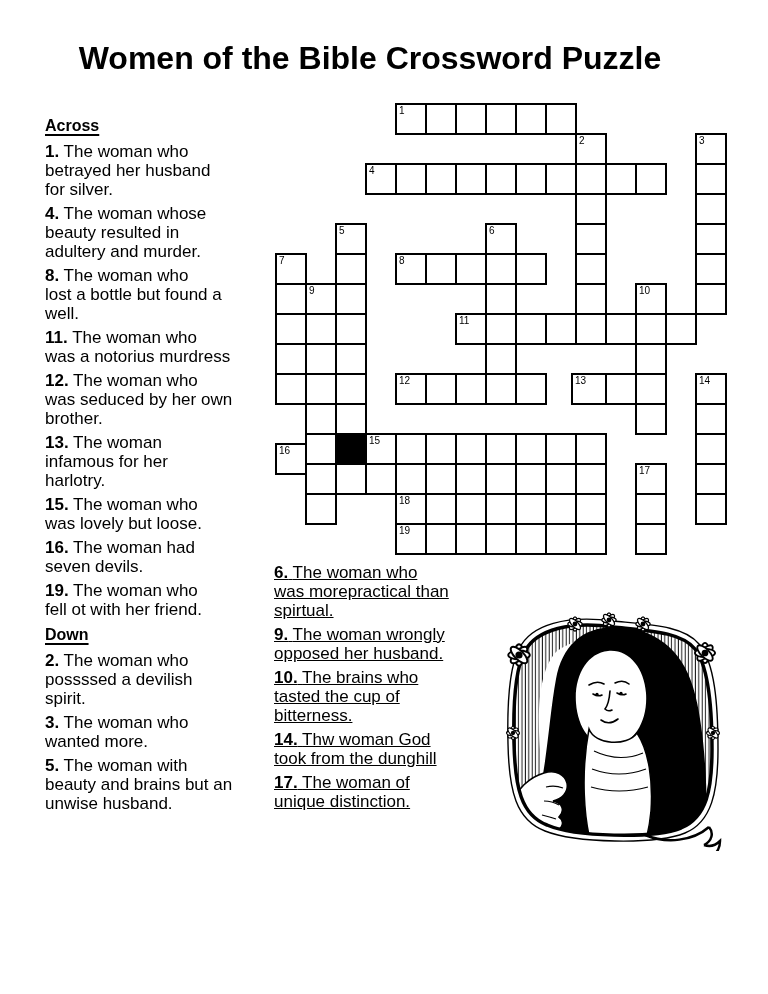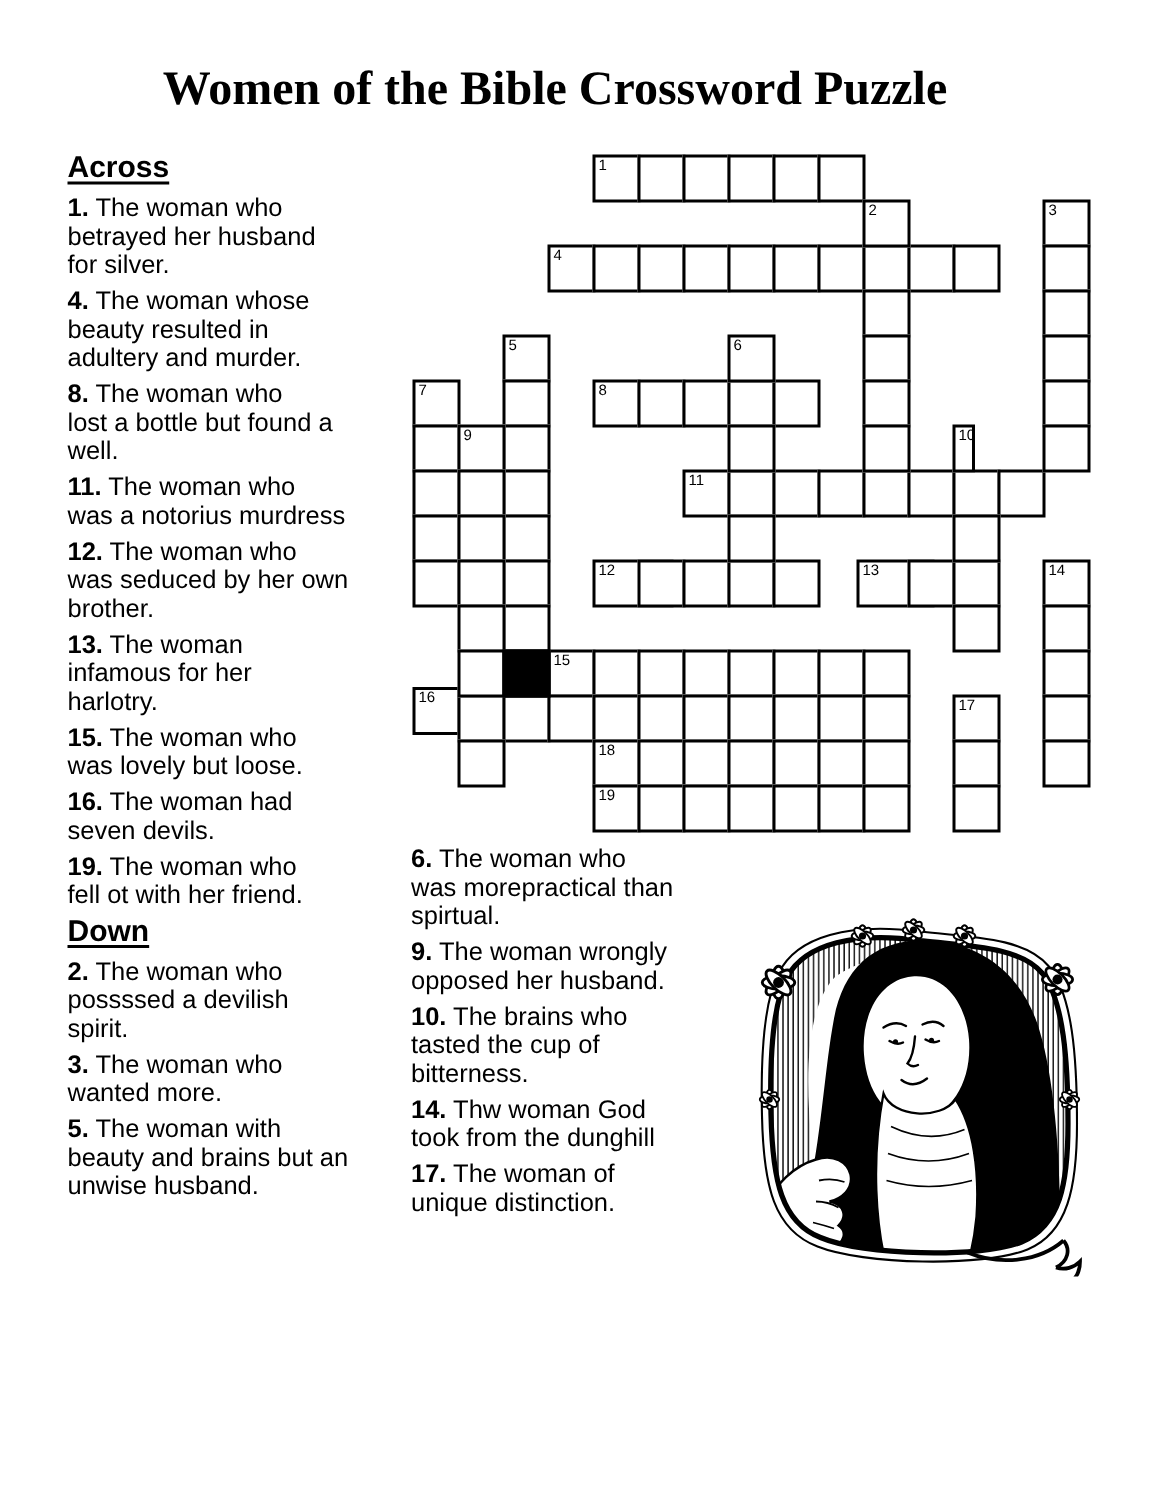--- a/index.html
+++ b/index.html
@@ -4,27 +4,27 @@
 <style>
   html,body { margin:0; padding:0; background:#fff; }
   .page {
     position:relative; width:768px; height:994px;
     background:#ffffff; overflow:hidden;
     font-family:"Liberation Sans", sans-serif; color:#000;
   }
   .title {
     position:absolute; top:40px; left:0; width:740px;
     margin:0; text-align:center;
-    font-family:Liberation Serif, serif;
+    font-family:Liberation Sans, sans-serif;
     font-size:32px; font-weight:600; letter-spacing:0;
   }
   .col-left  { position:absolute; left:45px;  top:102px; width:230px; }
-  .col-mid   { position:absolute; left:274px; top:563px; width:212px; }
+  .col-mid   { position:absolute; left:274px; top:563px; width:212px;text-decoration:underline; }
   .head {
-    font-size:20px; font-weight:bold; margin:0 0 6px 0;
+    font-size:16px; font-weight:bold; margin:13px 0 6px 0;
     text-decoration:underline; text-decoration-thickness:2px; text-underline-offset:3px;
     line-height:21px;
   }
   .head.down { margin-top:1px; }
   .clue { font-size:17px; line-height:19px; margin:0 0 5px 0; }
   .clue .num { font-weight:bold; }
   .clue .ct  { white-space:pre-line; }
   .grid { position:absolute; left:275px; top:103px; width:452px; height:452px; }
   .cell {
     position:absolute; width:32px; height:32px; box-sizing:border-box;
@@ -148,21 +148,21 @@
       <div class="cell" style="left: 90px; top: 330px; width: 32px; height: 32px;">
         <span class="n">15</span>
       </div>
       <div class="cell" style="left: 120px; top: 330px; width: 32px; height: 32px;"></div>
       <div class="cell" style="left: 150px; top: 330px; width: 32px; height: 32px;"></div>
       <div class="cell" style="left: 180px; top: 330px; width: 32px; height: 32px;"></div>
       <div class="cell" style="left: 210px; top: 330px; width: 32px; height: 32px;"></div>
       <div class="cell" style="left: 240px; top: 330px; width: 32px; height: 32px;"></div>
       <div class="cell" style="left: 270px; top: 330px; width: 32px; height: 32px;"></div>
       <div class="cell" style="left: 300px; top: 330px; width: 32px; height: 32px;"></div>
-      <div class="cell" style="left: 0px; top: 355px; width: 32px; height: 32px;">
+      <div class="cell" style="left: 0px; top: 340px; width: 32px; height: 32px;">
         <span class="n">16</span>
       </div>
       <div class="cell" style="left: 30px; top: 360px; width: 32px; height: 32px;"></div>
       <div class="cell" style="left: 60px; top: 360px; width: 32px; height: 32px;"></div>
       <div class="cell" style="left: 90px; top: 360px; width: 32px; height: 32px;"></div>
       <div class="cell" style="left: 120px; top: 360px; width: 32px; height: 32px;"></div>
       <div class="cell" style="left: 150px; top: 360px; width: 32px; height: 32px;"></div>
       <div class="cell" style="left: 180px; top: 360px; width: 32px; height: 32px;"></div>
       <div class="cell" style="left: 210px; top: 360px; width: 32px; height: 32px;"></div>
       <div class="cell" style="left: 240px; top: 360px; width: 32px; height: 32px;"></div>
@@ -224,21 +224,21 @@
       <div class="cell" style="left: 0px; top: 270px; width: 32px; height: 32px;"></div>
       <div class="cell" style="left: 30px; top: 180px; width: 32px; height: 32px;">
         <span class="n">9</span>
       </div>
       <div class="cell" style="left: 30px; top: 210px; width: 32px; height: 32px;"></div>
       <div class="cell" style="left: 30px; top: 240px; width: 32px; height: 32px;"></div>
       <div class="cell" style="left: 30px; top: 270px; width: 32px; height: 32px;"></div>
       <div class="cell" style="left: 30px; top: 300px; width: 32px; height: 32px;"></div>
       <div class="cell" style="left: 30px; top: 330px; width: 32px; height: 32px;"></div>
       <div class="cell" style="left: 30px; top: 390px; width: 32px; height: 32px;"></div>
-      <div class="cell" style="left: 360px; top: 180px; width: 15px; height: 32px;">
+      <div class="cell" style="left: 360px; top: 180px; width: 32px; height: 32px;">
         <span class="n">10</span>
       </div>
       <div class="cell" style="left: 360px; top: 240px; width: 32px; height: 32px;"></div>
       <div class="cell" style="left: 360px; top: 300px; width: 32px; height: 32px;"></div>
       <div class="cell" style="left: 420px; top: 270px; width: 32px; height: 32px;">
         <span class="n">14</span>
       </div>
       <div class="cell" style="left: 420px; top: 300px; width: 32px; height: 32px;"></div>
       <div class="cell" style="left: 420px; top: 330px; width: 32px; height: 32px;"></div>
       <div class="cell" style="left: 420px; top: 360px; width: 32px; height: 32px;"></div>

